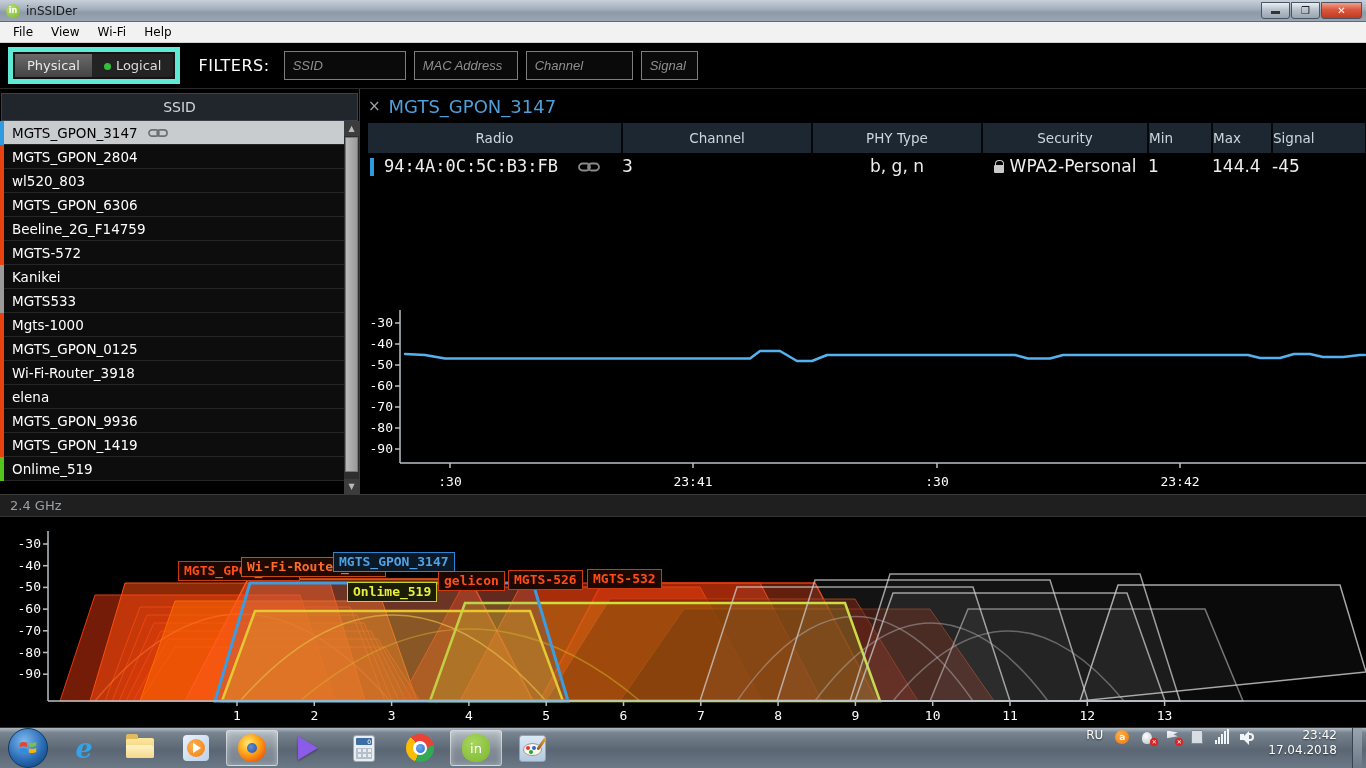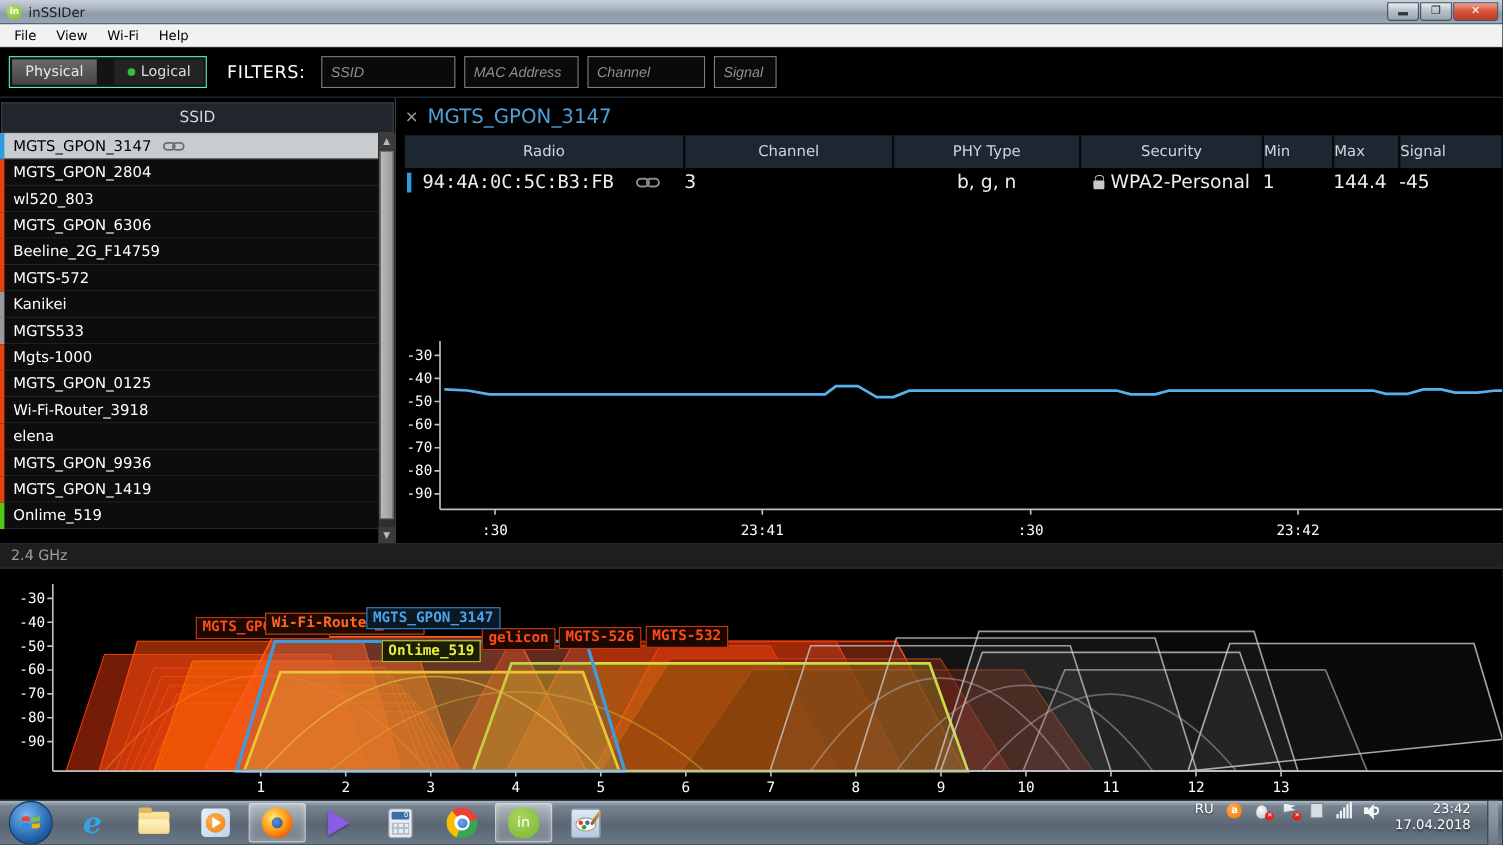--- a/index.html
+++ b/index.html
@@ -1,34 +1,34 @@
 <!DOCTYPE html>
 <html><head>
 <meta charset="utf-8">
 <style>
   * { margin:0; padding:0; box-sizing:border-box; }
   html,body { width:1366px; height:768px; overflow:hidden; background:#000; font-family:"DejaVu Sans",sans-serif; }
-  .app { position:relative; width:1366px; height:768px; background:#0c4a6e; }
+  .app { position:relative; width:1366px; height:768px; background:#a21caf; }
 
   
   .titlebar { height:22px; background:linear-gradient(180deg,#c7d0da 0%,#a7b2bf 40%,#8e9aa8 60%,#9aa6b3 100%); display:flex; align-items:center; border-bottom:1px solid #5f6a76; }
   .app-ico { width:14px; height:14px; border-radius:50%; background:radial-gradient(circle at 35% 30%,#b5e06a,#7cb82f); margin:0 6px 0 6px; color:#fff; font-size:8px; text-align:center; line-height:14px; font-weight:bold; }
   .titlebar .t { font-size:12px; color:#1a1a1a; }
   .winbtns { margin-left:auto; display:flex; margin-right:4px; gap:1px; }
   .wb { width:29px; height:17px; border:1px solid #4a5560; border-radius:0 0 3px 3px; background:linear-gradient(180deg,#e8eef4,#b8c2cc 45%,#98a4b0); color:#222; font-size:10px; line-height:15px; text-align:center; }
   .wb.close { width:41px; background:linear-gradient(180deg,#f0a08c,#d9573d 45%,#c03a22); color:#fff; font-weight:bold; }
   .wb .mingl { display:inline-block; width:9px; height:3px; background:#333; margin-top:8px; }
 
   
   .menubar { height:21px; background:#f2f2f2; display:flex; align-items:center; padding-left:4px; border-bottom:1px solid #d0d0d0; }
   .menubar span { font-size:12px; color:#000; padding:2px 9px; }
 
   
   .filterbar { height:45px; background:#000; display:flex; align-items:center; }
-  .toggle { display:flex; border:1px solid #5eead4; background:#141414; padding:2px; margin-left:8px;gap:16px; }
+  .toggle { display:flex; border:5px solid #5eead4; background:#141414; padding:2px; margin-left:8px; }
   .tg { font-size:13px; color:#e8e8e8; padding:4px 12px; }
   .tg.phys { background:linear-gradient(180deg,#6a6a6a,#444); }
   .tg.logi { background:#232323; color:#ddd; }
   .tg .dot { display:inline-block; width:7px; height:7px; border-radius:50%; background:#35c03a; margin-right:5px; }
   .flabel { color:#fff; font-size:16px; font-weight:normal; margin:0 14px 0 18px; letter-spacing:.5px; }
   .fin { background:#0a0a0a; border:1px solid #7d7d7d; color:#ddd; height:29px; font-size:13px; font-style:italic; padding:0 8px; margin-right:8px; outline:none; }
   .fin::placeholder { color:#8f8f8f; font-style:italic; }
   #f-ssid{width:122px} #f-mac{width:104px} #f-chan{width:107px} #f-sig{width:57px}
 
   

